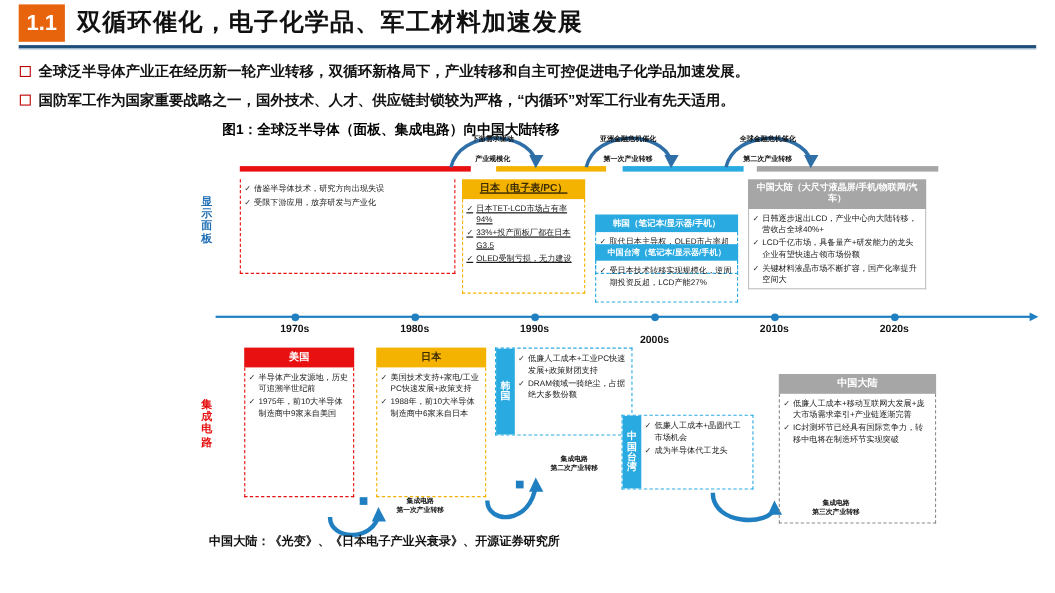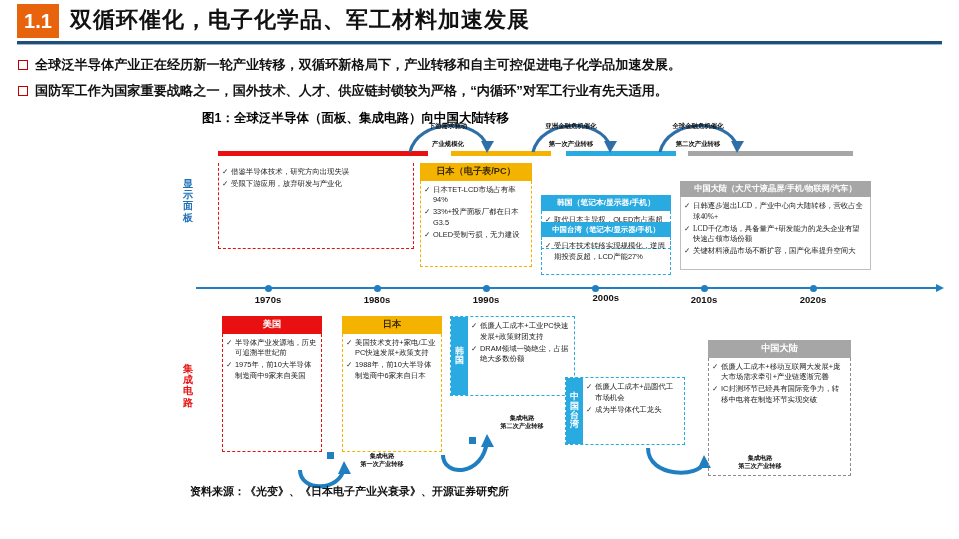--- a/index.html
+++ b/index.html
@@ -258,21 +258,21 @@
           <span class="ck">✓</span>
           <span class="tx">借鉴半导体技术，研究方向出现失误</span>
         </div>
       <div class="li">
           <span class="ck">✓</span>
           <span class="tx">受限下游应用，放弃研发与产业化</span>
         </div>
     </div>
   </div>
 
-  <div class="box" style="left:420px; top:163px; width:112px;">
+  <div class="box" style="left:420px; top:163px; width:112px;text-decoration:underline;">
     <div class="box-hd hd-amber">日本（电子表/PC）</div>
     <div class="box-body dash-amber" style="height:86px;">
       <div class="li">
           <span class="ck">✓</span>
           <span class="tx">日本TET-LCD市场占有率94%</span>
         </div>
       <div class="li">
           <span class="ck">✓</span>
           <span class="tx">33%+投产面板厂都在日本G3.5</span>
         </div>
@@ -296,21 +296,21 @@
   <div class="box" style="left:541px; top:222px; width:130px;">
     <div class="box-hd hd-blue" style="font-size:7.4px;">中国台湾（笔记本/显示器/手机）</div>
     <div class="box-body dash-blue" style="height:38px;">
       <div class="li">
           <span class="ck">✓</span>
           <span class="tx">受日本技术转移实现规模化，逆周期投资反超，LCD产能27%</span>
         </div>
     </div>
   </div>
 
-  <div class="box" style="left:680px; top:181px; width:191px;font-family:Liberation Serif, serif;">
+  <div class="box" style="left:680px; top:163px; width:162px;">
     <div class="box-hd hd-gray" style="font-size:8.2px;">中国大陆（大尺寸液晶屏/手机/物联网/汽车）</div>
     <div class="box-body solid-gray" style="height:73px;">
       <div class="li">
           <span class="ck">✓</span>
           <span class="tx">日韩逐步退出LCD，产业中心向大陆转移，营收占全球40%+</span>
         </div>
       <div class="li">
           <span class="ck">✓</span>
           <span class="tx">LCD千亿市场，具备量产+研发能力的龙头企业有望快速占领市场份额</span>
         </div>
@@ -327,21 +327,21 @@
   <div class="tl-dot" style="left:265px; top:284.5px;"></div>
   <div class="tl-dot" style="left:374px; top:284.5px;"></div>
   <div class="tl-dot" style="left:483px; top:284.5px;"></div>
   <div class="tl-dot" style="left:592px; top:284.5px;"></div>
   <div class="tl-dot" style="left:701px; top:284.5px;"></div>
   <div class="tl-dot" style="left:810px; top:284.5px;"></div>
 
   <div class="tl-lab" style="left:244px; top:294px;">1970s</div>
   <div class="tl-lab" style="left:353px; top:294px;">1980s</div>
   <div class="tl-lab" style="left:462px; top:294px;">1990s</div>
-  <div class="tl-lab" style="left:571px; top:292px;text-align:right;">2000s</div>
+  <div class="tl-lab" style="left:571px; top:304px;">2000s</div>
   <div class="tl-lab" style="left:680px; top:294px;">2010s</div>
   <div class="tl-lab" style="left:789px; top:294px;">2020s</div>
 
   <div class="rowlabel ic" style="left:180px; top:363px;">
     <div>集</div>
     <div>成</div>
     <div>电</div>
     <div>路</div>
   </div>
 
@@ -429,15 +429,15 @@
   </div>
   <div class="barc-cap" style="left:462px; top:414px; width:120px;">
     <div>集成电路</div>
     <div>第二次产业转移</div>
   </div>
   <div class="barc-cap" style="left:700px; top:454px; width:120px;">
     <div>集成电路</div>
     <div>第三次产业转移</div>
   </div>
 
-  <div class="source">资料来源：《光变》、《日本电子产业兴衰录》、开源证券研究所</div>
+  <div class="source">中国大陆：《光变》、《日本电子产业兴衰录》、开源证券研究所</div>
 
 </div>
 
 </body></html>

